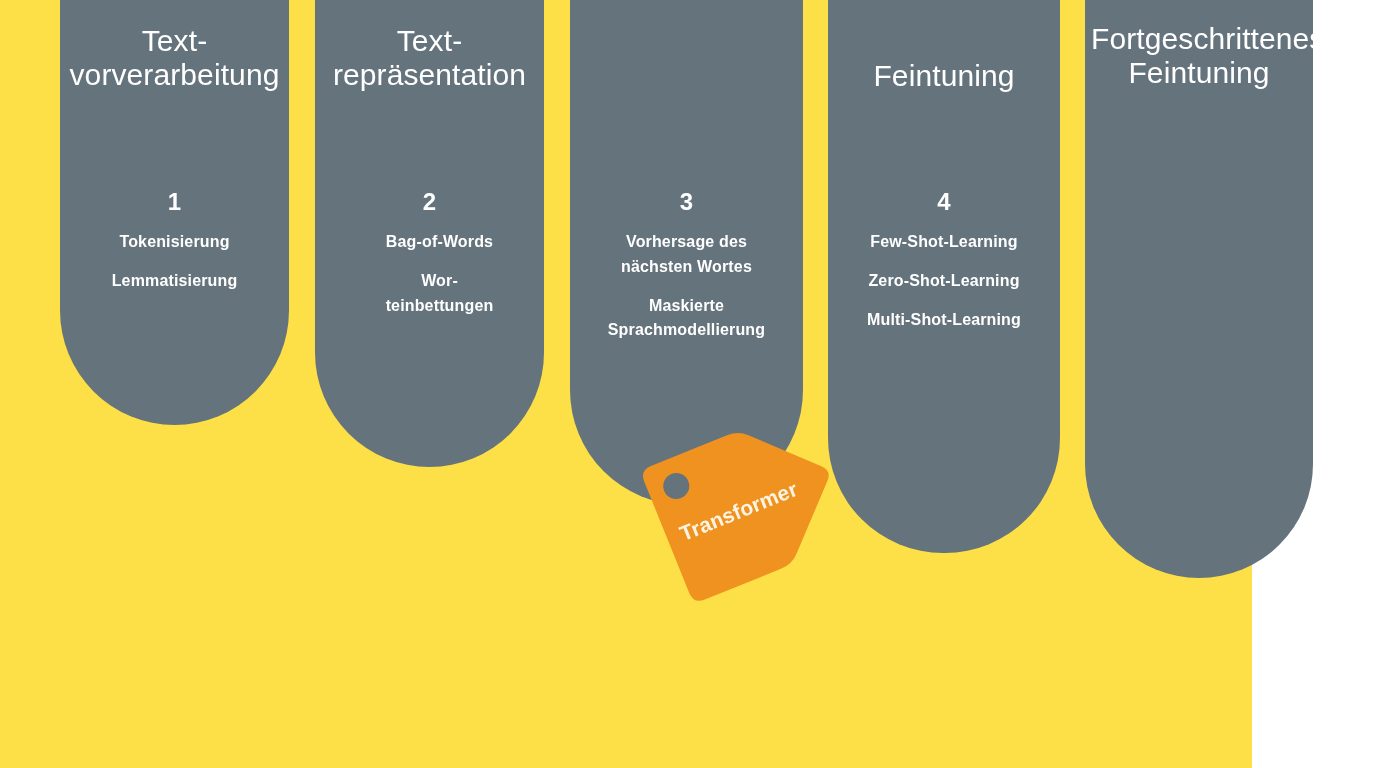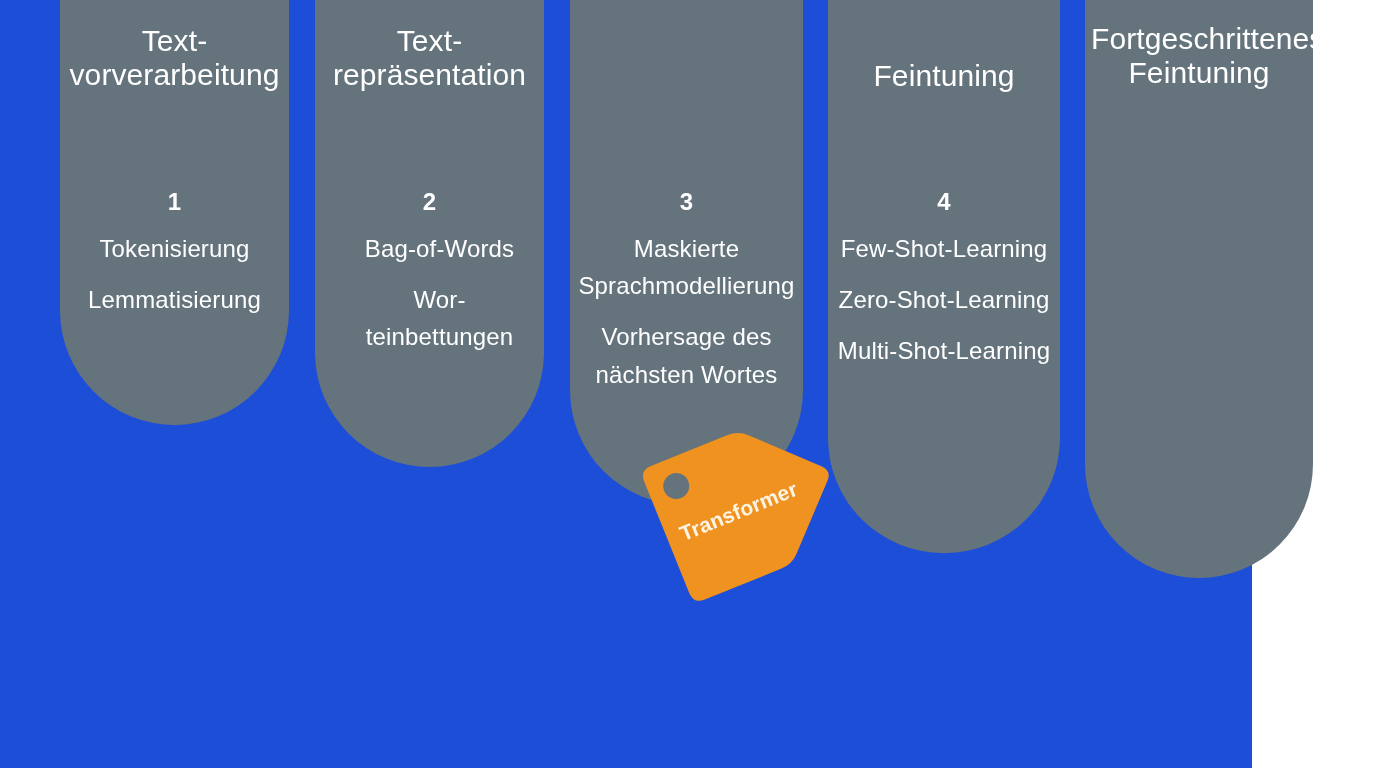--- a/index.html
+++ b/index.html
@@ -14,21 +14,21 @@
     font-family: "Liberation Sans", "DejaVu Sans", sans-serif;
     overflow: hidden;
     position: relative;
   }
 
   #stage {
     position: absolute;
     inset: 0;
     width: 1252px;
     height: 768px;
-    background: #1d4ed8;
+    background: #fde047;
   }
 
   
   .column {
     position: absolute;
     top: -40px;
     background: #65737c;
     border-bottom-left-radius: 115px;
     border-bottom-right-radius: 115px;
     box-sizing: border-box;
@@ -67,22 +67,22 @@
     position: absolute;
     left: 0;
     right: 0;
     text-align: center;
     padding: 0 4px;
     box-sizing: border-box;
   }
 
   .col-item {
     color: #ffffff;
-    font-size: 24px;
-    font-weight: 400;
+    font-size: 16px;
+    font-weight: 700;
     line-height: 1.55;
     letter-spacing: 0.15px;
     margin-bottom: 14px;
     white-space: pre-line;
   }
   .col-item:last-child { margin-bottom: 0; }
 
   
   #tag-wrap {
     position: absolute;
@@ -124,24 +124,24 @@
     <div class="col-items" style="top:270px;margin-left:20px;">
       <div class="col-item">Bag-of-Words</div>
       <div class="col-item">Wor-
 teinbettungen</div>
     </div>
   </div>
 
   <div class="column" style="left:570px; width:233px; height:545px;">
     <div class="col-number" style="top:230px;">3</div>
     <div class="col-items" style="top:270px;">
+      <div class="col-item">Vorhersage des
+nächsten Wortes</div>
       <div class="col-item">Maskierte
 Sprachmodellierung</div>
-      <div class="col-item">Vorhersage des
-nächsten Wortes</div>
     </div>
   </div>
 
   <div class="column" style="left:828px; width:232px; height:593px;">
     <div class="col-title" style="top:99px;">Feintuning</div>
     <div class="col-number" style="top:230px;">4</div>
     <div class="col-items" style="top:270px;">
       <div class="col-item">Few-Shot-Learning</div>
       <div class="col-item">Zero-Shot-Learning</div>
       <div class="col-item">Multi-Shot-Learning</div>

